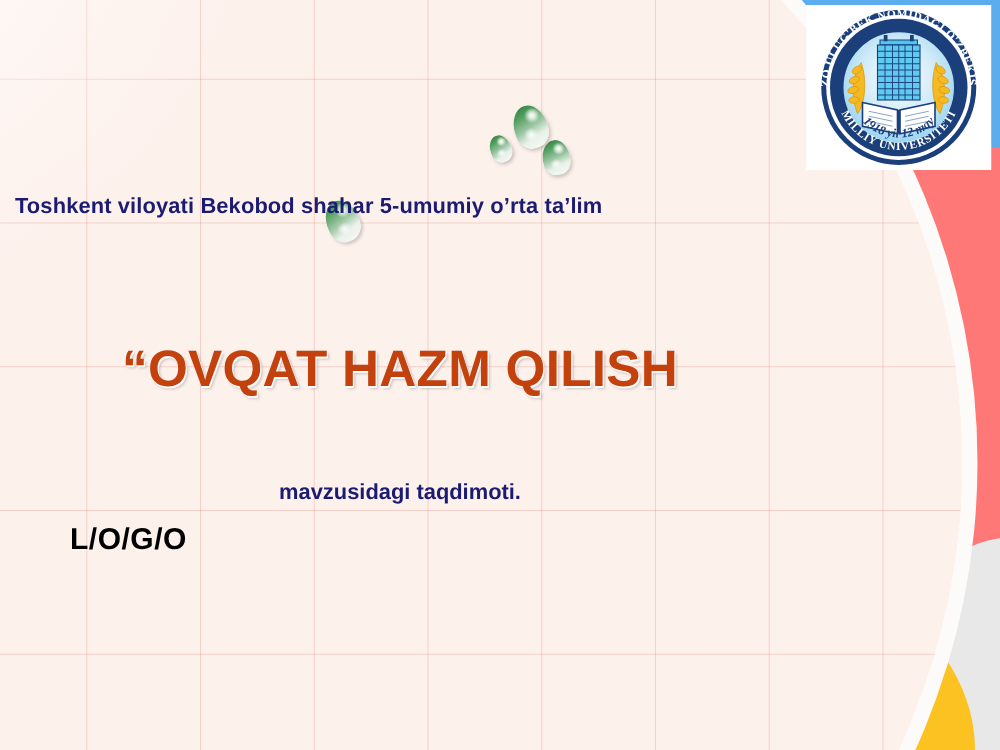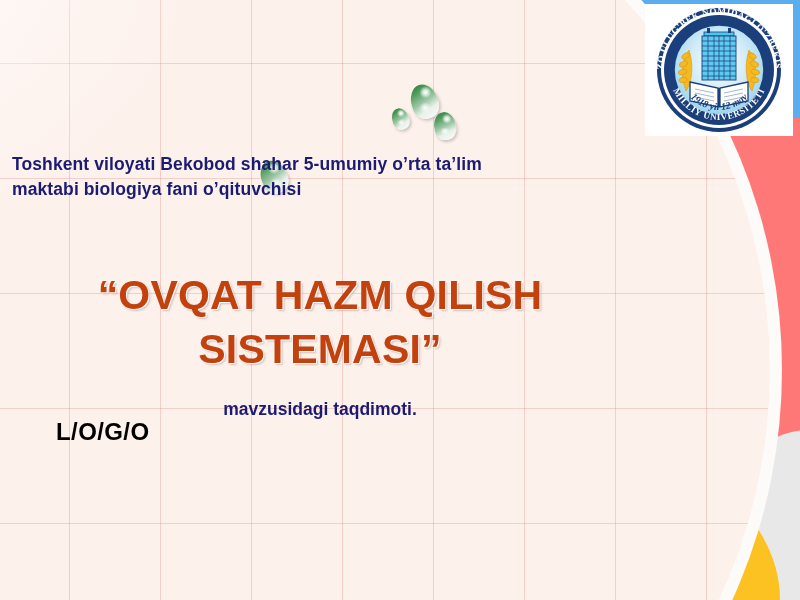--- a/index.html
+++ b/index.html
@@ -165,21 +165,20 @@
   }
 
   .subtitle {
     position: absolute;
     left: 20px; top: 383px;
     width: 600px;
     text-align: center;
     color: #1b1b72;
     font-size: 17.5px;
     font-weight: bold;
-    margin-top: 16px;
   }
 
   .logo-text {
     position: absolute;
     left: 36px; top: 418px;
     color: #000000;
     font-size: 24px;
     font-weight: bold;
     letter-spacing: 0.4px;
     margin-left: 20px;
@@ -288,25 +287,23 @@
       </g>
 
       <text font-family="'Liberation Serif', serif" font-size="10" font-style="italic" font-weight="bold" fill="#1b3f7a">
         <textPath href="#arcDate" startOffset="50%" text-anchor="middle">1918 yil 12 may</textPath>
       </text>
     </svg>
   </div>
 
   <div class="header-text">
     <div>Toshkent viloyati Bekobod shahar 5-umumiy o’rta ta’lim</div>
-    <div>maktabi  biologiya fani o’qituvchisi</div>
   </div>
 
   <div class="main-title">
     <div>“OVQAT HAZM QILISH</div>
-    <div>SISTEMASI”</div>
   </div>
 
   <div class="subtitle">mavzusidagi taqdimoti.</div>
 
   <div class="logo-text">L/O/G/O</div>
 
 </div>
 
 </body></html>

